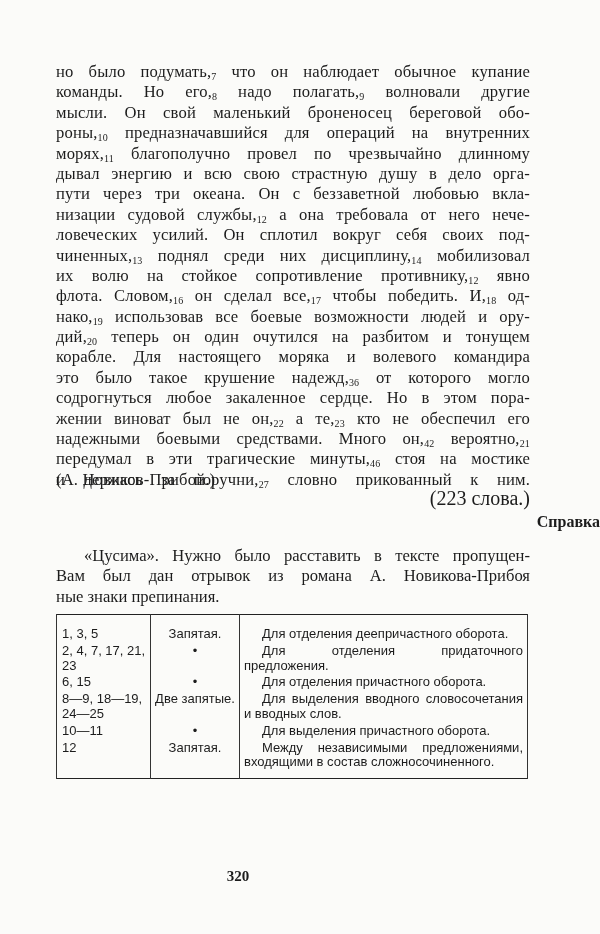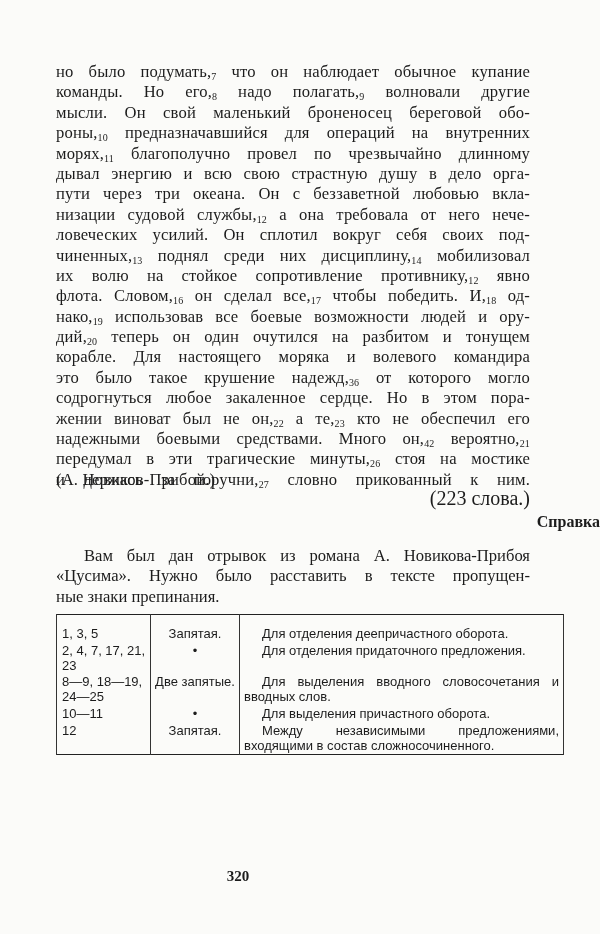--- a/index.html
+++ b/index.html
@@ -15,21 +15,21 @@
   }
   .line { display: block; height: 20.4px; white-space: nowrap; text-align: justify; text-align-last: justify; }
   .line.last { text-align-last: left; }
   sub { font-size: 10px; vertical-align: -3px; line-height: 0; }
   .italic { }
   .word-count { position: absolute; right: 70px; top: 487px; font-size: 20px; }
   .heading { position: absolute; left: 0; width: 600px; top: 513px; text-align: right; font-weight: bold; font-size: 16px; font-family: "Liberation Serif", serif; }
   .intro { position: absolute; left: 56px; top: 546px; width: 474px; font-size: 16.6px; line-height: 20.4px; }
   .intro .line:first-child { text-indent: 28px; }
   table.ref {
-    position: absolute; left: 56px; top: 614px; width: 508px;
+    position: absolute; left: 56px; top: 614px; width: 472px;
     border-collapse: collapse; font-size: 13px; line-height: 14.8px;
     font-family: "Liberation Sans", "DejaVu Sans", sans-serif;
     border-top: 1.5px solid #222; border-bottom: 1.5px solid #222;
   }
   table.ref td { vertical-align: top; padding: 0 4px; border-left: 1.2px solid #333; border-right: 1.2px solid #333; }
   table.ref td.c1 { width: 84px; padding-left: 5px; }
   table.ref td.c2 { width: 80px; text-align: center; }
   table.ref td.c3 { text-align: justify; padding-left: 4px; padding-right: 4px; }
   table.ref td.c3 span.ind { display: inline-block; width: 18px; }
   table.ref tr.first td { padding-top: 12px; }
@@ -52,58 +52,63 @@
     <span class="line">чиненных,<sub>13</sub> поднял среди них дисциплину,<sub>14</sub> мобилизовал</span>
     <span class="line">их волю на стойкое сопротивление противнику,<sub>12</sub> явно</span>
     <span class="line">флота. Словом,<sub>16</sub> он сделал все,<sub>17</sub> чтобы победить. И,<sub>18</sub> од-</span>
     <span class="line">нако,<sub>19</sub> использовав все боевые возможности людей и ору-</span>
     <span class="line">дий,<sub>20</sub> теперь он один очутился на разбитом и тонущем</span>
     <span class="line">корабле. Для настоящего моряка и волевого командира</span>
     <span class="line">это было такое крушение надежд,<sub>36</sub> от которого могло</span>
     <span class="line">содрогнуться любое закаленное сердце. Но в этом пора-</span>
     <span class="line">жении виноват был не он,<sub>22</sub> а те,<sub>23</sub> кто не обеспечил его</span>
     <span class="line">надежными боевыми средствами. Много он,<sub>42</sub> вероятно,<sub>21</sub></span>
-    <span class="line">передумал в эти трагические минуты,<sub>26</sub> стоя на мостике</span>
+    <span class="line">передумал в эти трагические минуты,<sub>46</sub> стоя на мостике</span>
     <span class="line">и держась за поручни,<sub>27</sub> словно прикованный к ним.</span>
   </div>
 
 <div id="attrib" class="para italic" style="top:470px;">(А. Новиков-Прибой.)</div>
 <div class="word-count">(223 слова.)</div>
 
 <div class="heading">Справка</div>
 
 <div class="intro">
+  <span class="line">«Цусима». Нужно было расставить в тексте пропущен-</span>
   <span class="line">Вам был дан отрывок из романа А. Новикова-Прибоя</span>
-  <span class="line">«Цусима». Нужно было расставить в тексте пропущен-</span>
   <span class="line last">ные знаки препинания.</span>
 </div>
 
 <table class="ref">
   <tbody>
     <tr class="first">
       <td class="c1">1, 3, 5</td>
       <td class="c2">Запятая.</td>
       <td class="c3"><span class="ind"></span><span>Для отделения деепричастного оборота.</span></td>
     </tr>
     <tr>
       <td class="c1">2, 4, 7, 17, 21, 23</td>
       <td class="c2">•</td>
       <td class="c3"><span class="ind"></span><span>Для отделения придаточного предложения.</span></td>
     </tr>
     <tr>
+      <td class="c1">6, 15</td>
+      <td class="c2">•</td>
+      <td class="c3"><span class="ind"></span><span>Для отделения причастного оборота.</span></td>
+    </tr>
+    <tr>
       <td class="c1" style="width:70px;">8—9, 18—19, 24—25</td>
       <td class="c2">Две запятые.</td>
       <td class="c3"><span class="ind"></span><span>Для выделения вводного словосочетания и вводных слов.</span></td>
     </tr>
     <tr>
       <td class="c1">10—11</td>
       <td class="c2">•</td>
       <td class="c3"><span class="ind"></span><span>Для выделения причастного оборота.</span></td>
     </tr>
     <tr>
       <td class="c1">12</td>
       <td class="c2">Запятая.</td>
-      <td class="c3" style="padding-bottom:1px;"><span class="ind"></span><span>Между независимыми предложениями, входящими в состав сложносочиненного.</span></td>
+      <td class="c3" style="padding-bottom:8px;"><span class="ind"></span><span>Между независимыми предложениями, входящими в состав сложносочиненного.</span></td>
     </tr>
   </tbody>
 </table>
 
 <div class="page-num">320</div>
 
 </body></html>

